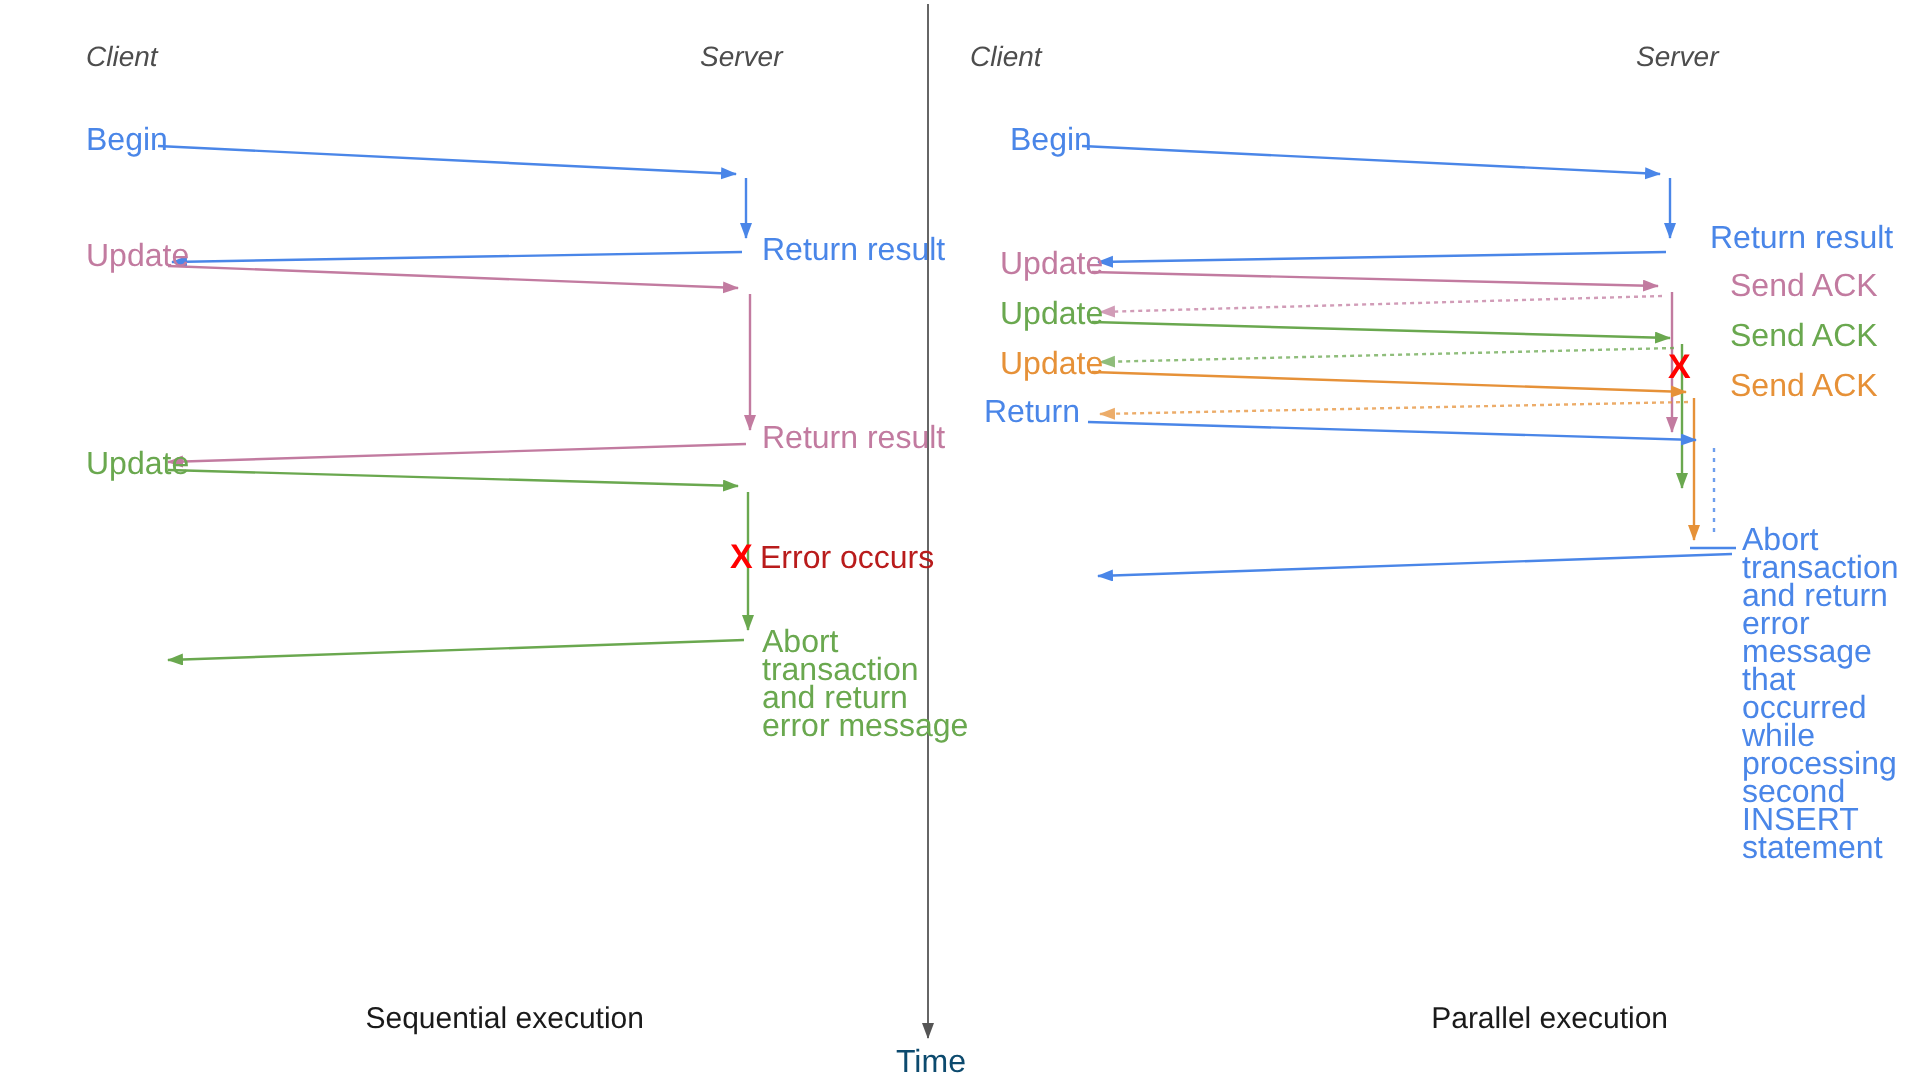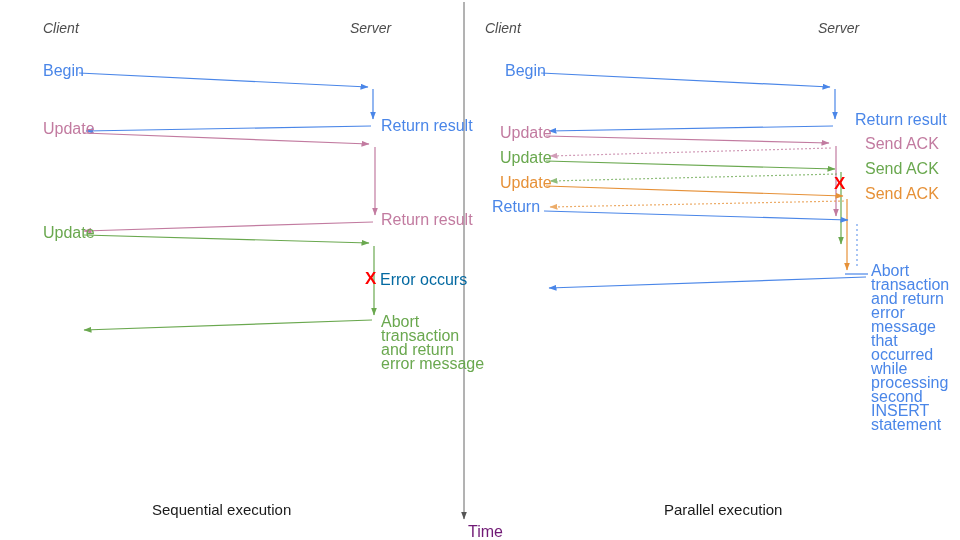--- a/index.html
+++ b/index.html
@@ -20,28 +20,28 @@
   }
   .heading{
     font-size:14px;
     font-style:italic;
     color:#4d4d4d;
   }
   .caption{
     font-size:15px;
     color:#1a1a1a;
     width:170px;
-    text-align:left;
+    text-align:right;
   }
   .blue{color:#4a86e8;}
   .pink{color:#c27ba0;}
   .green{color:#6aa84f;}
   .orange{color:#e69138;}
-  .red{color:#0369a1;}
-  .black{color:#701a75;margin-left:20px;}
+  .red{color:#b91c1c;}
+  .black{color:#0c4a6e;}
   .xmark{
     font-size:17px;
     font-weight:bold;
     line-height:17px;
     color:#ff0000;
   }
 </style>
 </head>
 <body>
 

